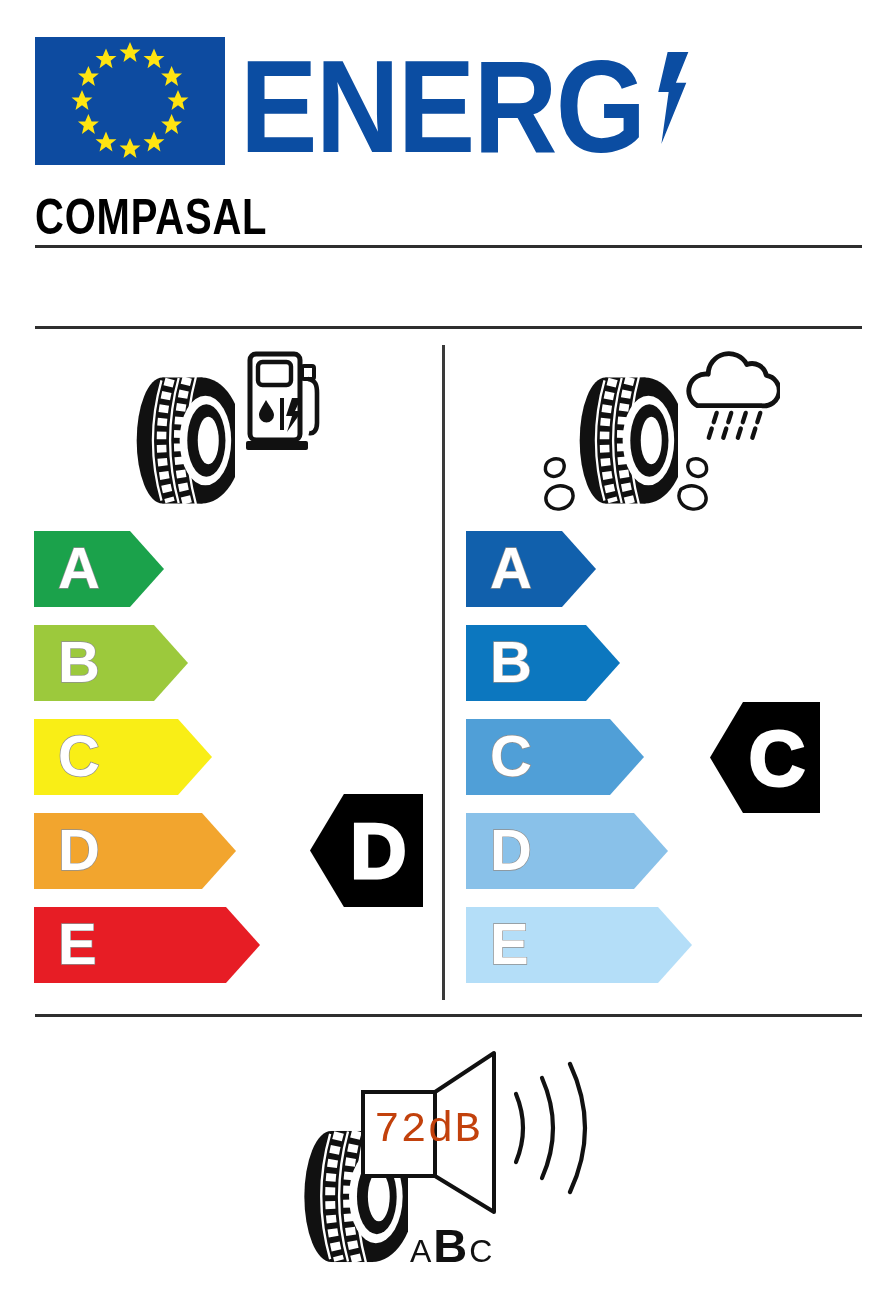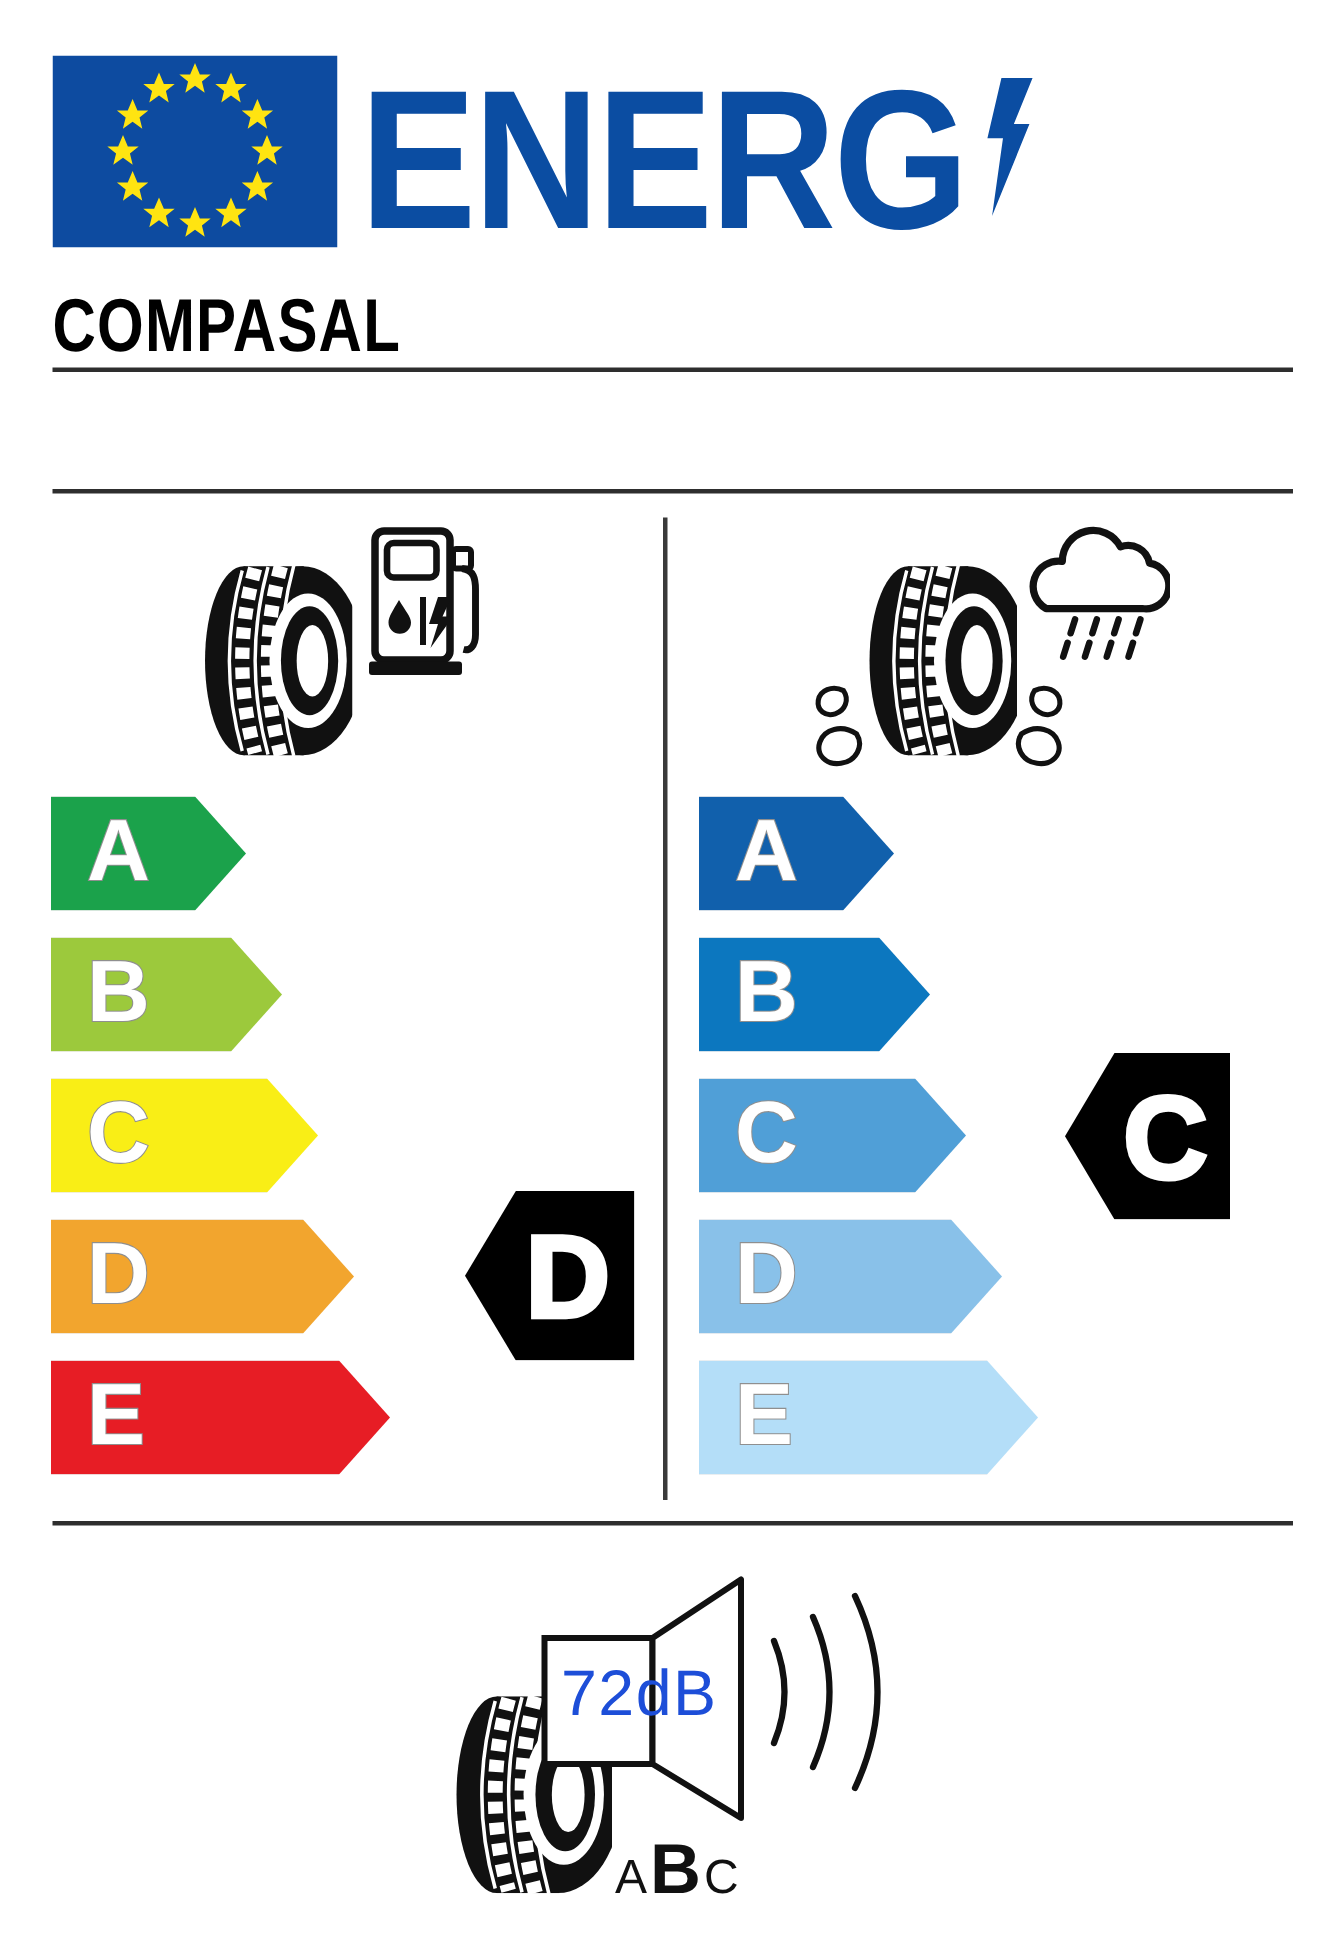--- a/index.html
+++ b/index.html
@@ -46,21 +46,21 @@
     clip-path:polygon(0 50%,30% 0,100% 0,100% 100%,30% 100%);
     display:flex;align-items:center;justify-content:center;padding-left:24px;box-sizing:border-box;
     color:#fff;font-size:78px;font-weight:700;line-height:1;
     -webkit-text-stroke:3px #fff;paint-order:stroke fill;
   }
   .badge-fuel{left:310px;top:794px;width:113px;height:113px;}
   .badge-wet{left:710px;top:702px;width:110px;height:111px;}
 
   
   .noise-db{
-    left:374px;top:1108px;font-size:43px;line-height:1;color:#1d4ed8;letter-spacing:1px;white-space:nowrap;
+    left:374px;top:1108px;font-size:43px;line-height:1;color:#c2410c;letter-spacing:1px;white-space:nowrap;font-family:Liberation Mono, monospace;
   }
   .noise-classes{
     left:410px;top:1222px;display:flex;align-items:baseline;gap:2px;height:46px;color:#111;
   }
   .noise-class-side{font-size:32px;line-height:1;}
   .noise-class-rated{font-size:47px;line-height:1;font-weight:700;}
 </style>
 </head>
 <body>
 

